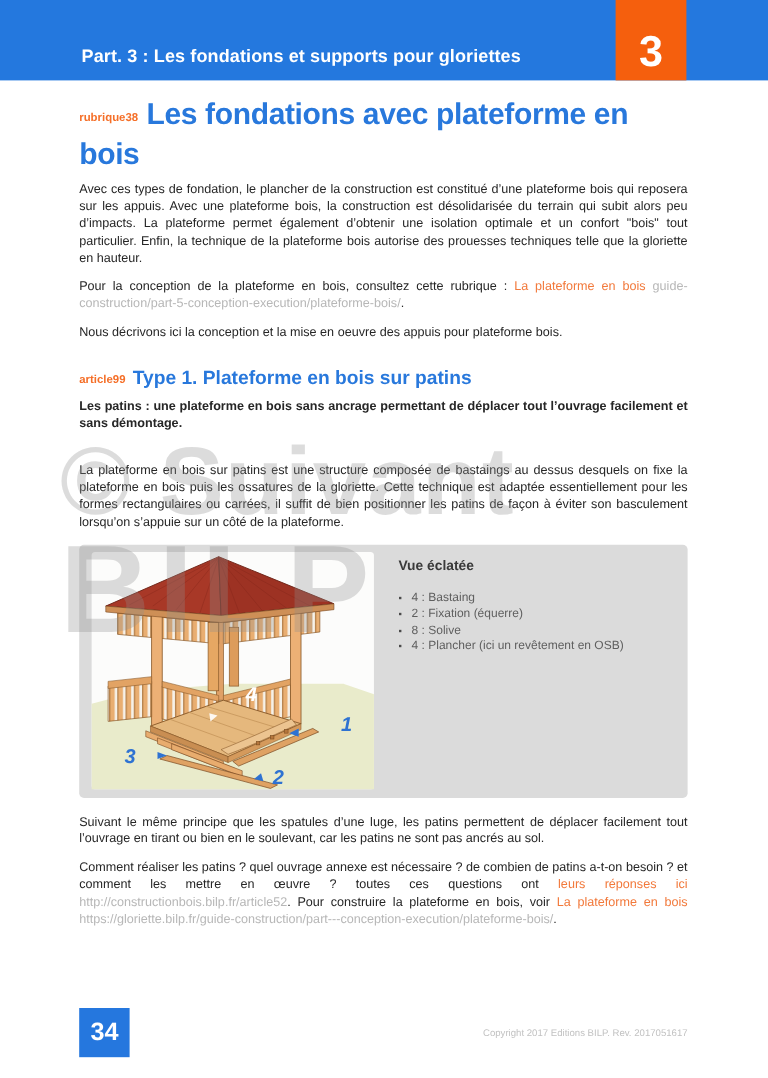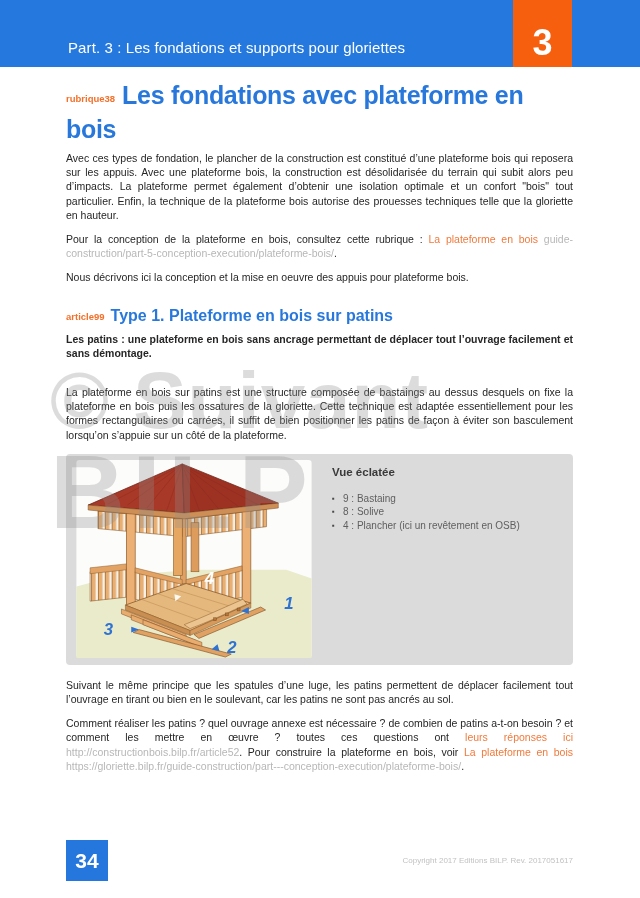--- a/index.html
+++ b/index.html
@@ -2,21 +2,21 @@
 <html><head>
 <meta charset="utf-8">
 <style>
   * { margin:0; padding:0; box-sizing:border-box; }
   html,body { background:#ffffff; }
   body { font-family:"Liberation Sans","DejaVu Sans",sans-serif; }
   .page { position:relative; width:640px; height:898px; background:#ffffff; overflow:hidden; }
 
   
   .header { position:absolute; top:0; left:0; width:640px; height:67px; background:#2478DE; }
-  .header-title { position:absolute; left:68px; bottom:11px; color:#ffffff; font-weight:normal; font-size:15px; letter-spacing:0.1px; }
+  .header-title { position:absolute; left:68px; bottom:11px; color:#ffffff; font-weight:bold; font-size:15px; letter-spacing:0.1px; }
   .part-box { position:absolute; left:513px; top:0; width:59px; height:67px; background:#F55F0D; display:flex; align-items:flex-end; justify-content:center; }
   .part-box span { color:#ffffff; font-weight:bold; font-size:36px; line-height:1; padding-bottom:6px; }
 
   
   .content { position:absolute; top:67px; left:66px; width:507px; color:#262626; }
 
   h1 { margin-top:14px; margin-bottom:7px; font-size:25px; line-height:29px; color:#2878DC; font-weight:bold; letter-spacing:-0.3px; }
   h1 .tag { font-size:9.5px; color:#F56F28; font-weight:bold; letter-spacing:0; margin-right:7px; position:relative; top:-2px; }
   h2 { margin-top:22px; margin-bottom:7px; font-size:16px; color:#2878DC; font-weight:bold; }
   h2 .tag { font-size:9.5px; color:#F56F28; font-weight:bold; margin-right:6px; position:relative; top:-1px; }
@@ -134,21 +134,22 @@
 
         <text x="131" y="127" font-size="17" font-weight="bold" font-style="italic" fill="#FFFFFF">4</text>
         <text x="212" y="152" font-size="17" font-weight="bold" font-style="italic" fill="#2E72D2">1</text>
         <text x="28" y="179" font-size="17" font-weight="bold" font-style="italic" fill="#2E72D2">3</text>
         <text x="154" y="197" font-size="17" font-weight="bold" font-style="italic" fill="#2E72D2">2</text>
       </svg>
 
       <div class="legend">
         <div class="legend-title">Vue éclatée</div>
         <ul>
-          <li>9 : Bastaing</li>
+          <li>4 : Bastaing</li>
+          <li>2 : Fixation (équerre)</li>
           <li>8 : Solive</li>
           <li>4 : Plancher (ici un revêtement en OSB)</li>
         </ul>
       </div>
     </div>
 
     <p>Suivant le même principe que les spatules d’une luge, les patins permettent de déplacer facilement tout l’ouvrage en tirant ou bien en le soulevant, car les patins ne sont pas ancrés au sol.</p>
 
     <p><span>Comment réaliser les patins ? quel ouvrage annexe est nécessaire ? de combien de patins a-t-on besoin ? et comment les mettre en œuvre ? toutes ces questions ont </span><span class="link-orange">leurs réponses ici</span><span class="link-gray"> http://constructionbois.bilp.fr/article52</span><span>. Pour construire la plateforme en bois, voir </span><span class="link-orange">La plateforme en bois</span><span class="link-gray"> https://gloriette.bilp.fr/guide-construction/part---conception-execution/plateforme-bois/</span><span>.</span></p>
 

